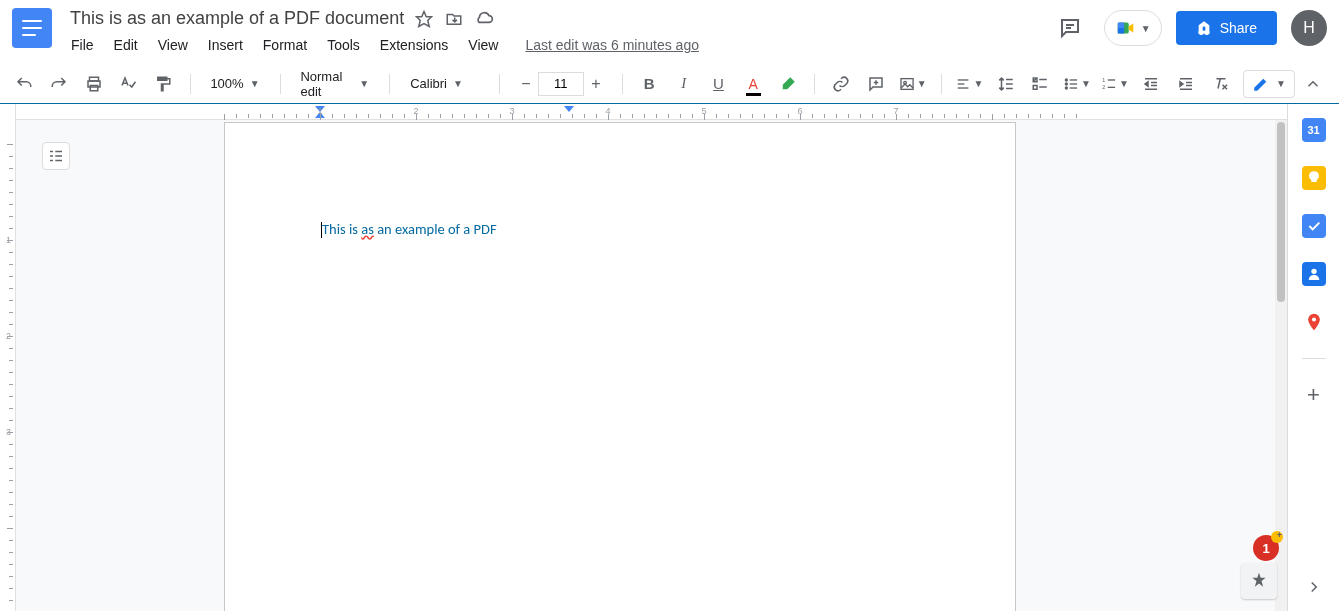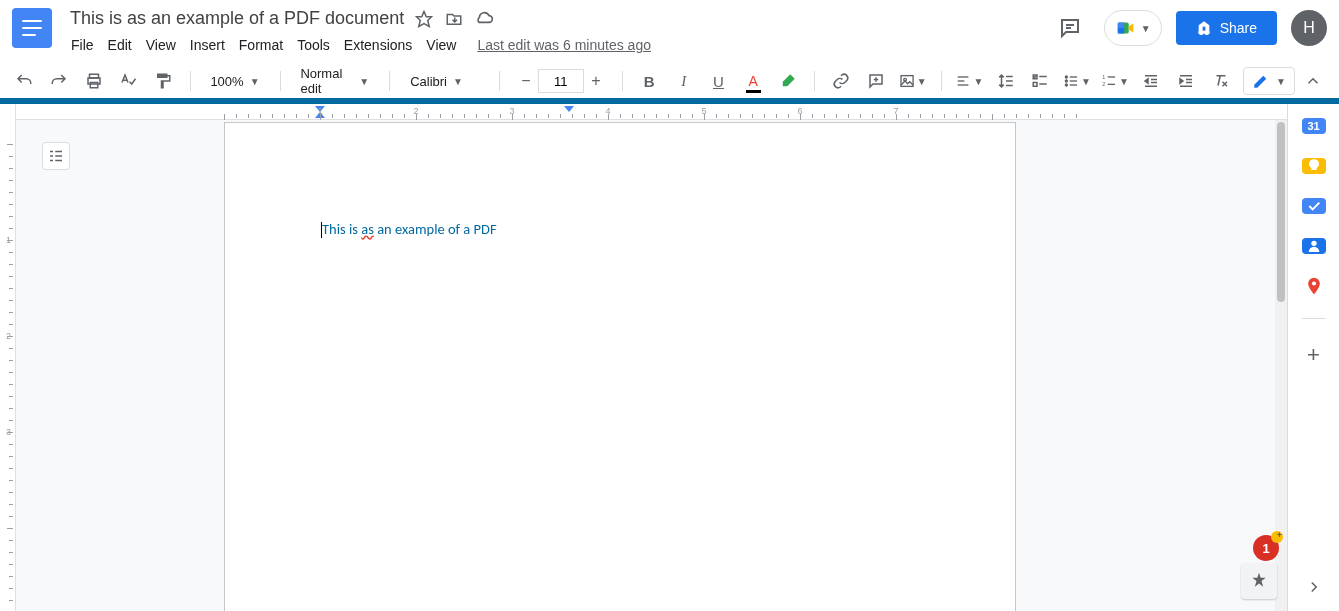--- a/index.html
+++ b/index.html
@@ -5,29 +5,29 @@
 * { box-sizing: border-box; margin: 0; padding: 0; }
 body { font-family: Arial, sans-serif; font-size: 13px; color: #202124; background: #fff; width: 1339px; height: 611px; overflow: hidden; position: relative; }
 .header { display: flex; align-items: flex-start; padding: 8px 12px 0 12px; height: 64px; }
 .docs-icon { width: 40px; height: 40px; background: #4285f4; border-radius: 4px; display: flex; align-items: center; justify-content: center; margin-right: 12px; }
 .docs-icon-lines { width: 20px; height: 20px; display: flex; flex-direction: column; justify-content: space-around; }
 .docs-icon-lines span { display: block; height: 2px; background: #fff; border-radius: 1px; }
 .header-center { flex: 1; display: flex; flex-direction: column; }
 .title-row { display: flex; align-items: center; gap: 10px; }
 .doc-title { font-size: 18px; color: #424242; margin-left: 6px; }
 .icon-btn { width: 20px; height: 20px; display: flex; align-items: center; justify-content: center; cursor: pointer; color: #5f6368; }
-.menu-row { display: flex; align-items: center; gap: 0; margin-top: 4px; }
+.menu-row { display: flex; align-items: center; gap: 6px; margin-top: 4px; }
 .menu-item { padding: 4px 7px; font-size: 14px; color: #202124; cursor: pointer; border-radius: 4px; }
 .last-edit { margin-left: 14px; font-size: 14px; color: #5f6368; text-decoration: underline; cursor: pointer; }
 .header-right { display: flex; align-items: center; gap: 14px; }
 .comments-icon { width: 40px; height: 40px; display: flex; align-items: center; justify-content: center; cursor: pointer; border-radius: 50%; color: #5f6368; }
 .meet-btn { display: flex; align-items: center; padding: 6px 10px; border: 1px solid #dadce0; border-radius: 20px; cursor: pointer; gap: 4px; }
 .share-btn { background: #1a73e8; color: #fff; border: none; border-radius: 4px; padding: 9px 20px; font-size: 14px; font-weight: 500; cursor: pointer; display: flex; align-items: center; gap: 8px; }
 .avatar { width: 36px; height: 36px; border-radius: 50%; background: #5f6368; color: #fff; display: flex; align-items: center; justify-content: center; font-size: 16px; cursor: pointer; }
-.toolbar { display: flex; align-items: center; padding: 4px 12px; border-bottom: 6px solid #0369a1; height: 40px; gap: 10px; }
+.toolbar { display: flex; align-items: center; padding: 4px 12px; border-bottom: 1px solid #0369a1; height: 40px; gap: 10px; }
 .tb-btn { width: 28px; height: 28px; display: flex; align-items: center; justify-content: center; cursor: pointer; border-radius: 4px; color: #5f6368; }
 .tb-sep { width: 1px; height: 20px; background: #dadce0; margin: 0 4px; }
 .tb-select { display: flex; align-items: center; padding: 4px 6px; cursor: pointer; border-radius: 4px; font-size: 13px; gap: 6px; color: #202124; }
 .tb-font-size { display: flex; align-items: center; }
 .fs-btn { width: 24px; height: 24px; display: flex; align-items: center; justify-content: center; cursor: pointer; font-size: 16px; color: #5f6368; }
 .fs-input { width: 46px; height: 24px; text-align: center; border: 1px solid #dadce0; font-size: 13px; }
 .tb-right { margin-left: auto; display: flex; align-items: center; gap: 4px; }
 .edit-mode-btn { display: flex; align-items: center; padding: 4px 8px; border: 1px solid #dadce0; border-radius: 4px; cursor: pointer; gap: 6px; }
 .text-color-btn { position: relative; }
 .text-color-bar { position: absolute; bottom: 2px; left: 5px; right: 5px; height: 3px; background: #000; }
@@ -46,21 +46,21 @@
 .indent-up { top: 8px; border-left: 5px solid transparent; border-right: 5px solid transparent; border-bottom: 6px solid #4285f4; }
 .page { position: absolute; left: 208px; top: 18px; width: 792px; background: #fff; border: 1px solid #c7c7c7; min-height: 900px; }
 .page-content { padding: 96px 96px 0 96px; font-family: Calibri, Arial, sans-serif; font-size: 14.5px; line-height: 1.5; color: #0369a1; }
 .page-content p { margin-bottom: 40px; position: relative; }
 .spell-error { text-decoration: underline wavy #ea4335; }
 .cursor-line { display: inline-block; width: 1px; height: 16px; background: #000; vertical-align: text-bottom; }
 .outline-btn { position: absolute; left: 26px; top: 38px; width: 28px; height: 28px; border: 1px solid #dadce0; border-radius: 4px; display: flex; align-items: center; justify-content: center; cursor: pointer; background: #fff; }
 .scrollbar-v { position: absolute; right: 0; top: 16px; width: 12px; bottom: 0; background: #f1f1f1; }
 .scrollbar-thumb { position: absolute; left: 2px; right: 2px; top: 2px; height: 180px; background: #c1c1c1; border-radius: 4px; }
 .side-panel { width: 52px; border-left: 1px solid #dadce0; display: flex; flex-direction: column; align-items: center; padding-top: 14px; gap: 24px; position: relative; background: #fff; }
-.side-app { width: 24px; height: 16px; border-radius: 4px; cursor: pointer; display: flex; align-items: center; justify-content: center; font-size: 11px; font-weight: bold; color: #fff; }
+.side-app { width: 24px; height: 24px; border-radius: 4px; cursor: pointer; display: flex; align-items: center; justify-content: center; font-size: 11px; font-weight: bold; color: #fff; }
 .side-divider { width: 24px; height: 1px; background: #dadce0; }
 .side-plus { width: 24px; height: 24px; display: flex; align-items: center; justify-content: center; font-size: 22px; color: #5f6368; cursor: pointer; }
 .side-arrow { position: absolute; bottom: 12px; width: 24px; height: 24px; display: flex; align-items: center; justify-content: center; color: #5f6368; cursor: pointer; }
 .explore-btn { position: absolute; right: 62px; bottom: 12px; width: 36px; height: 36px; background: #f1f3f4; border-radius: 4px; display: flex; align-items: center; justify-content: center; cursor: pointer; color: #5f6368; box-shadow: 0 1px 2px rgba(0,0,0,0.2); }
 .notif-badge { position: absolute; right: 60px; bottom: 50px; width: 26px; height: 26px; background: #d93025; border-radius: 50%; color: #fff; display: flex; align-items: center; justify-content: center; font-size: 13px; font-weight: bold; cursor: pointer; }
 .notif-badge::after { content: ''; position: absolute; top: -4px; right: -4px; width: 12px; height: 12px; background: #fbbc04; border-radius: 50%; font-size: 10px; }
 .notif-plus { position: absolute; top: -5px; right: -3px; font-size: 9px; color: #5f6368; z-index: 2; }
 svg { display: block; }
 .caret-down { font-size: 10px; color: #5f6368; }
 </style>

